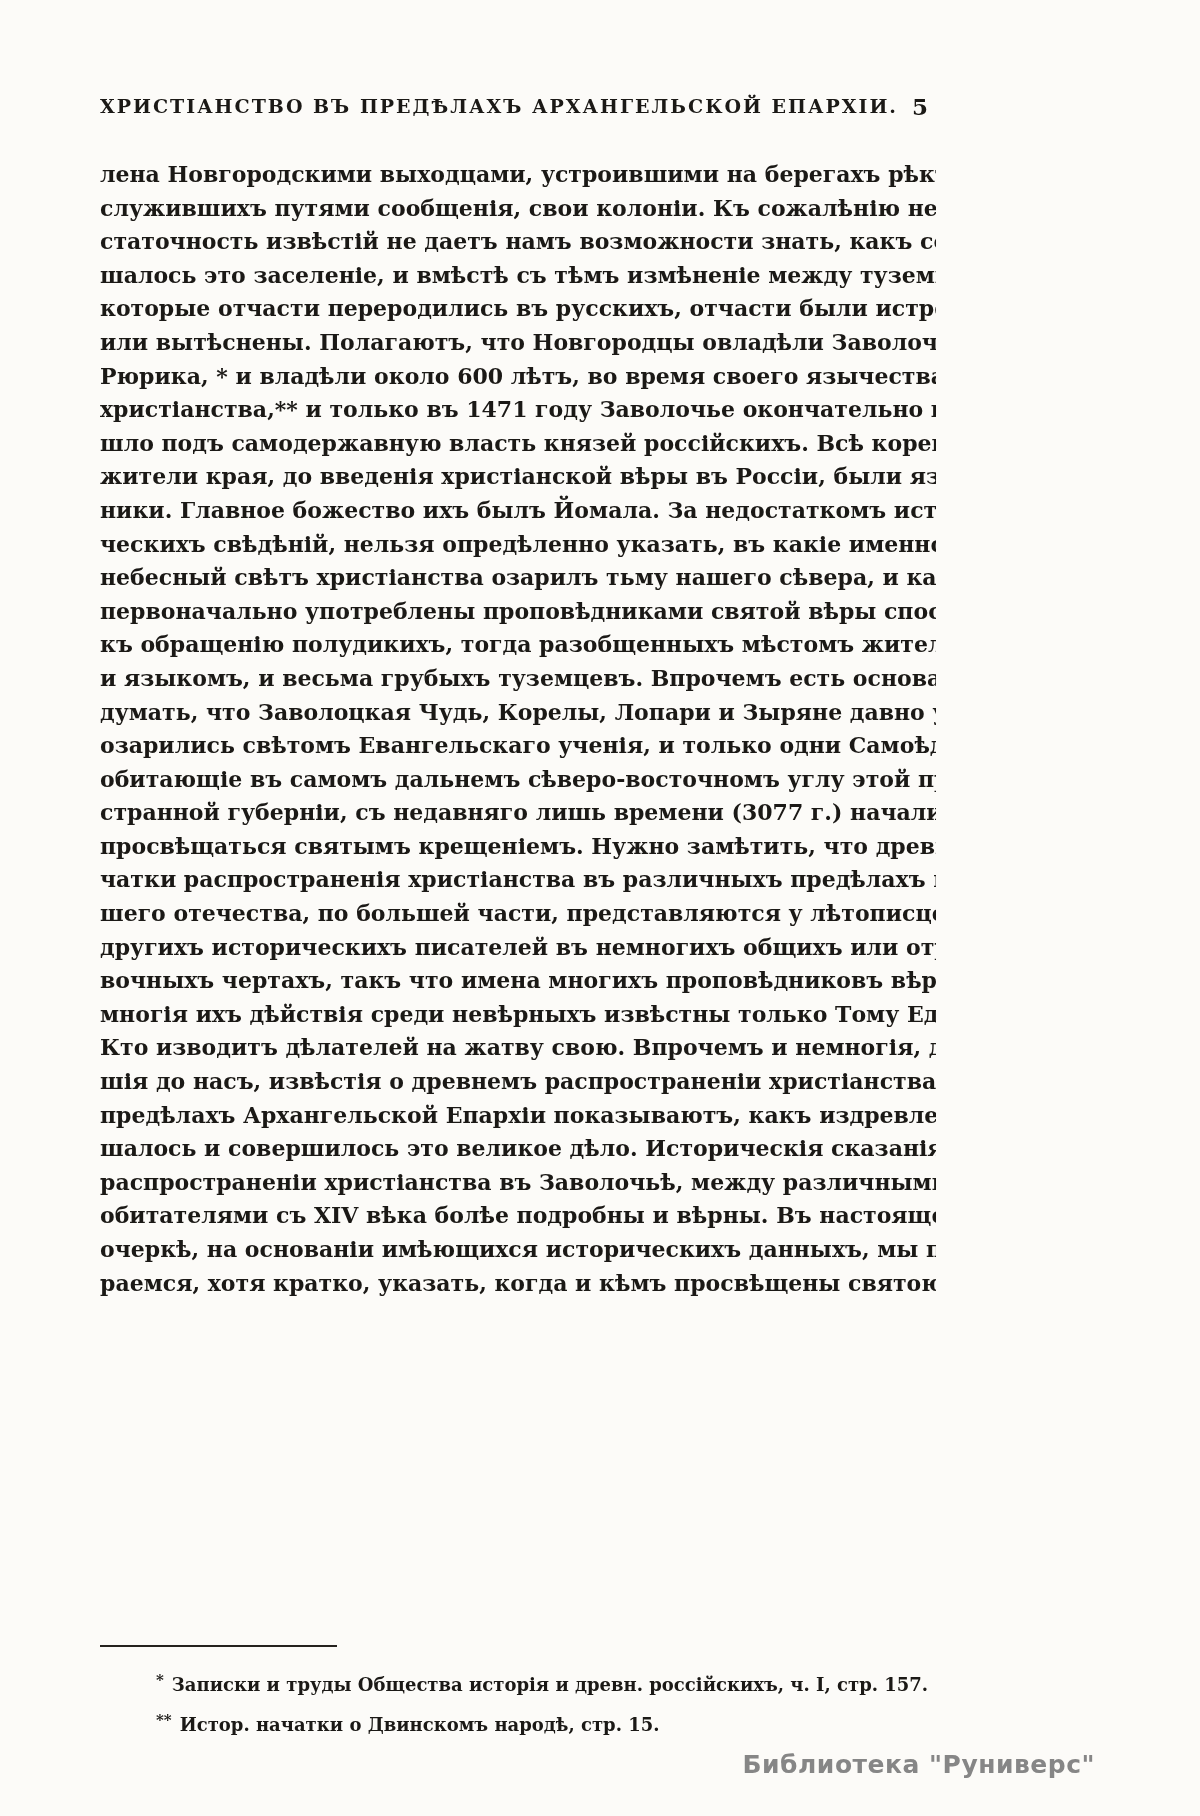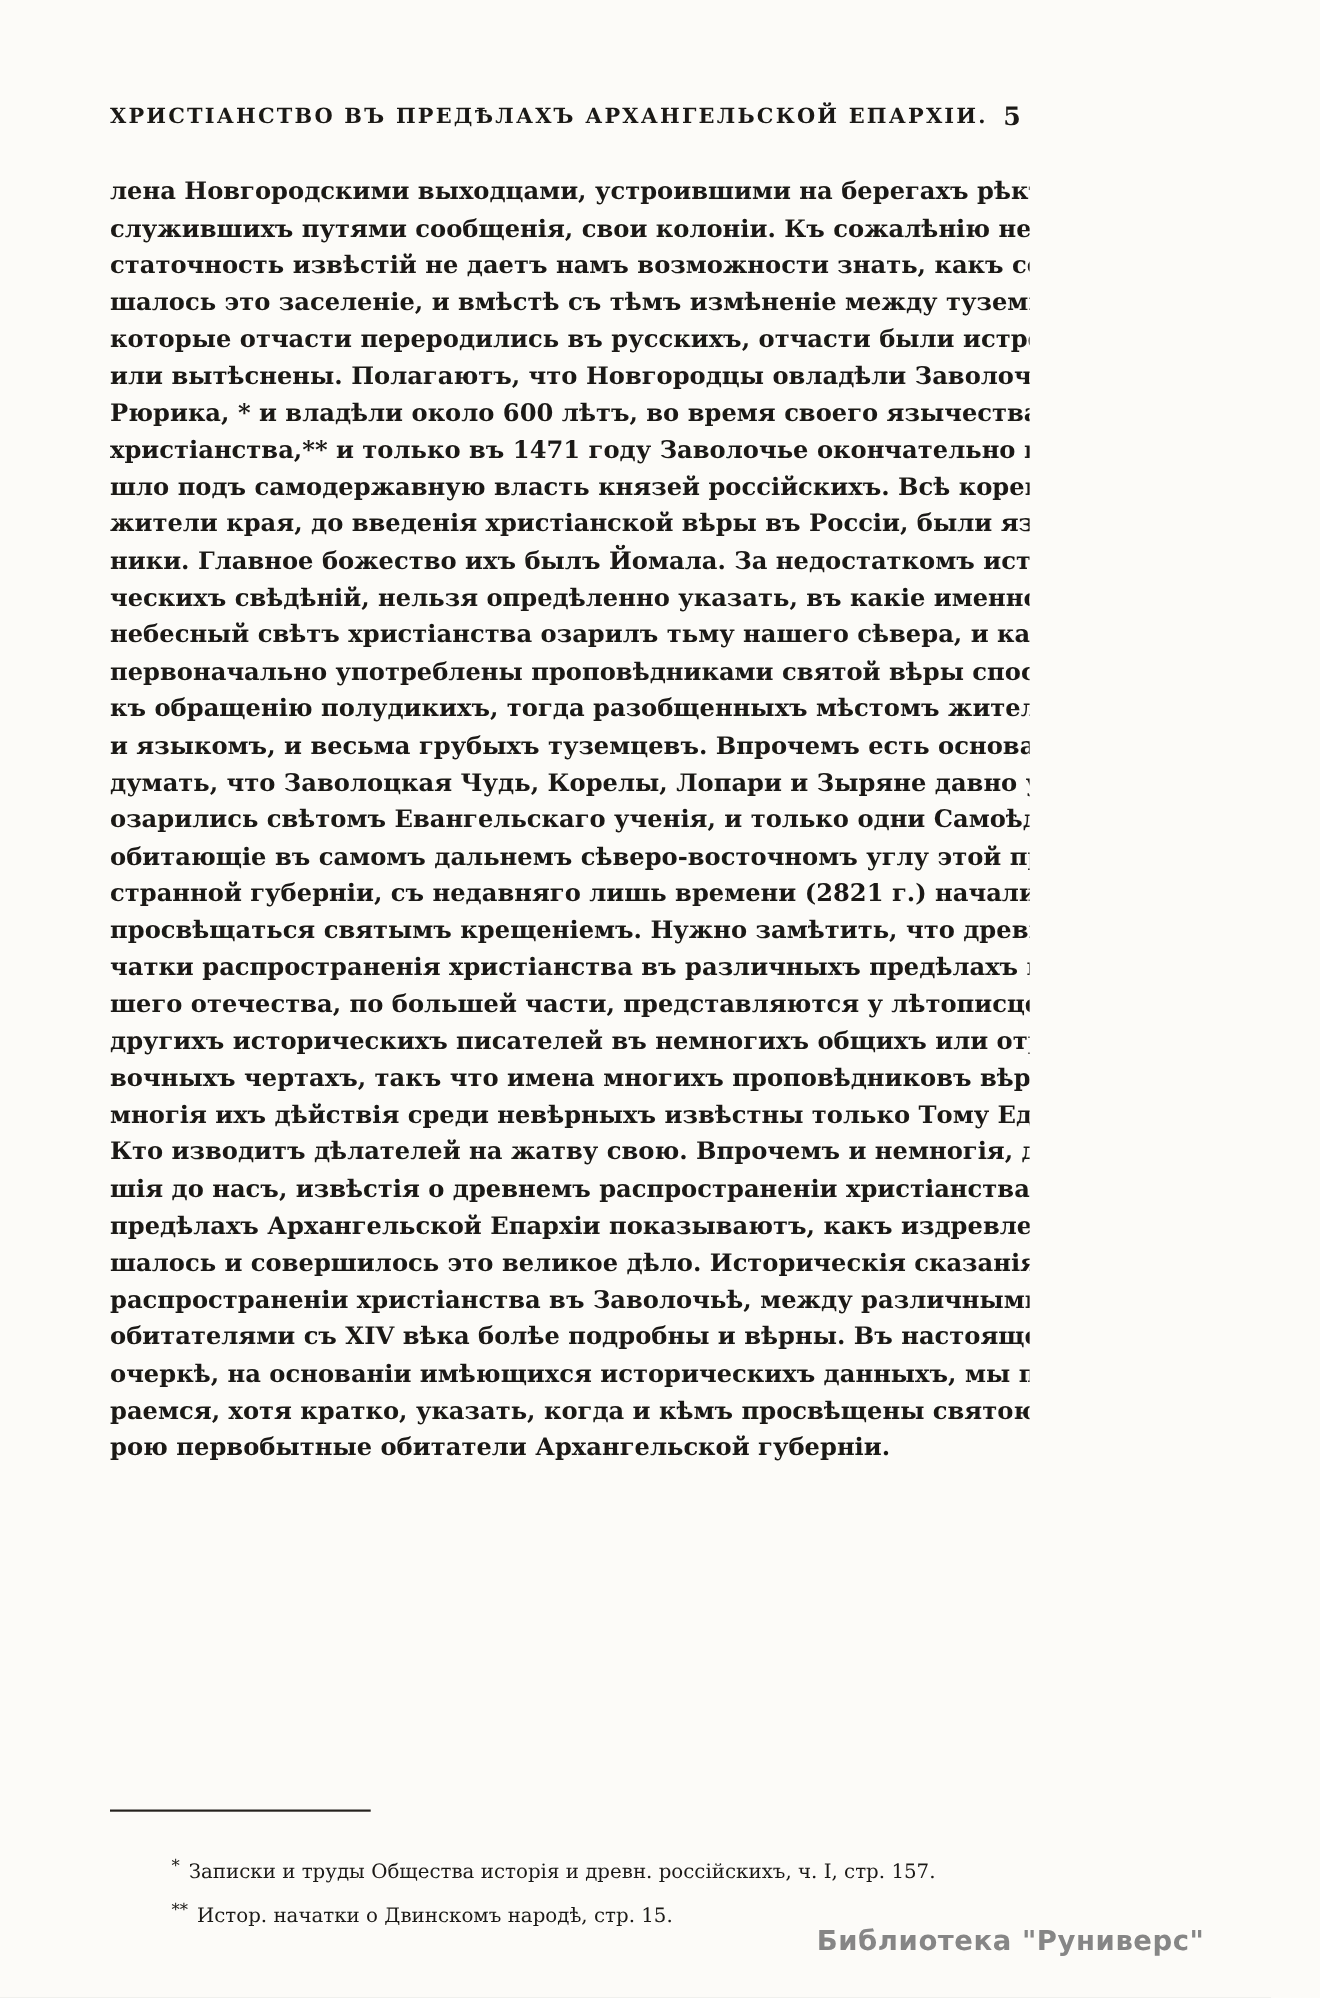--- a/index.html
+++ b/index.html
@@ -70,23 +70,23 @@
   }
   .footnotes {
     position: absolute;
     top: 1668px;
     left: 100px;
     width: 836px;
   }
   .footnotes .footnote {
     padding-left: 56px;
     height: 40px;
-    line-height: 56px;
+    line-height: 24px;
     font-size: 18px;
-    font-weight: 400;
+    font-weight: 700;
     white-space: nowrap;
   }
   .footnotes .fn-marker {
     display: inline-block;
     vertical-align: 6px;
     font-size: 15px;
     margin-right: 8px;
   }
   .watermark {
     position: absolute;
@@ -123,36 +123,35 @@
       <div class="line">жители края, до введенія христіанской вѣры въ Россіи, были языч-</div>
       <div class="line">ники. Главное божество ихъ былъ Йомала. За недостаткомъ истори-</div>
       <div class="line">ческихъ свѣдѣній, нельзя опредѣленно указать, въ какіе именно годы</div>
       <div class="line">небесный свѣтъ христіанства озарилъ тьму нашего сѣвера, и какіе</div>
       <div class="line">первоначально употреблены проповѣдниками святой вѣры способы</div>
       <div class="line">къ обращенію полудикихъ, тогда разобщенныхъ мѣстомъ жительства</div>
       <div class="line">и языкомъ, и весьма грубыхъ туземцевъ. Впрочемъ есть основаніе</div>
       <div class="line">думать, что Заволоцкая Чудь, Корелы, Лопари и Зыряне давно уже</div>
       <div class="line">озарились свѣтомъ Евангельскаго ученія, и только одни Самоѣды,</div>
       <div class="line">обитающіе въ самомъ дальнемъ сѣверо-восточномъ углу этой про-</div>
-      <div class="line">странной губерніи, съ недавняго лишь времени (2821 г.) начали</div>
+      <div class="line">странной губерніи, съ недавняго лишь времени (3077 г.) начали</div>
       <div class="line">просвѣщаться святымъ крещеніемъ. Нужно замѣтить, что древніе на-</div>
       <div class="line">чатки распространенія христіанства въ различныхъ предѣлахъ на-</div>
       <div class="line">шего отечества, по большей части, представляются у лѣтописцевъ и</div>
       <div class="line">другихъ историческихъ писателей въ немногихъ общихъ или отры-</div>
       <div class="line">вочныхъ чертахъ, такъ что имена многихъ проповѣдниковъ вѣры, и</div>
       <div class="line">многія ихъ дѣйствія среди невѣрныхъ извѣстны только Тому Единому,</div>
       <div class="line">Кто изводитъ дѣлателей на жатву свою. Впрочемъ и немногія, дошед-</div>
       <div class="line">шія до насъ, извѣстія о древнемъ распространеніи христіанства въ</div>
       <div class="line">предѣлахъ Архангельской Епархіи показываютъ, какъ издревле совер-</div>
       <div class="line">шалось и совершилось это великое дѣло. Историческія сказанія о</div>
       <div class="line">распространеніи христіанства въ Заволочьѣ, между различными его</div>
       <div class="line">обитателями съ XIV вѣка болѣе подробны и вѣрны. Въ настоящемъ</div>
       <div class="line">очеркѣ, на основаніи имѣющихся историческихъ данныхъ, мы поста-</div>
       <div class="line">раемся, хотя кратко, указать, когда и кѣмъ просвѣщены святою вѣ-</div>
-      <div class="line last">рою первобытные обитатели Архангельской губерніи.</div>
     </div>
 
   <div class="footnote-rule"></div>
 
   <div class="footnotes">
 
   <div class="footnote"><span class="fn-marker">*</span><span>Записки и труды Общества исторія и древн. россійскихъ, ч. I, стр. 157.</span></div>
       <div class="footnote"><span class="fn-marker">**</span><span>Истор. начатки о Двинскомъ народѣ, стр. 15.</span></div>
     </div>
 

